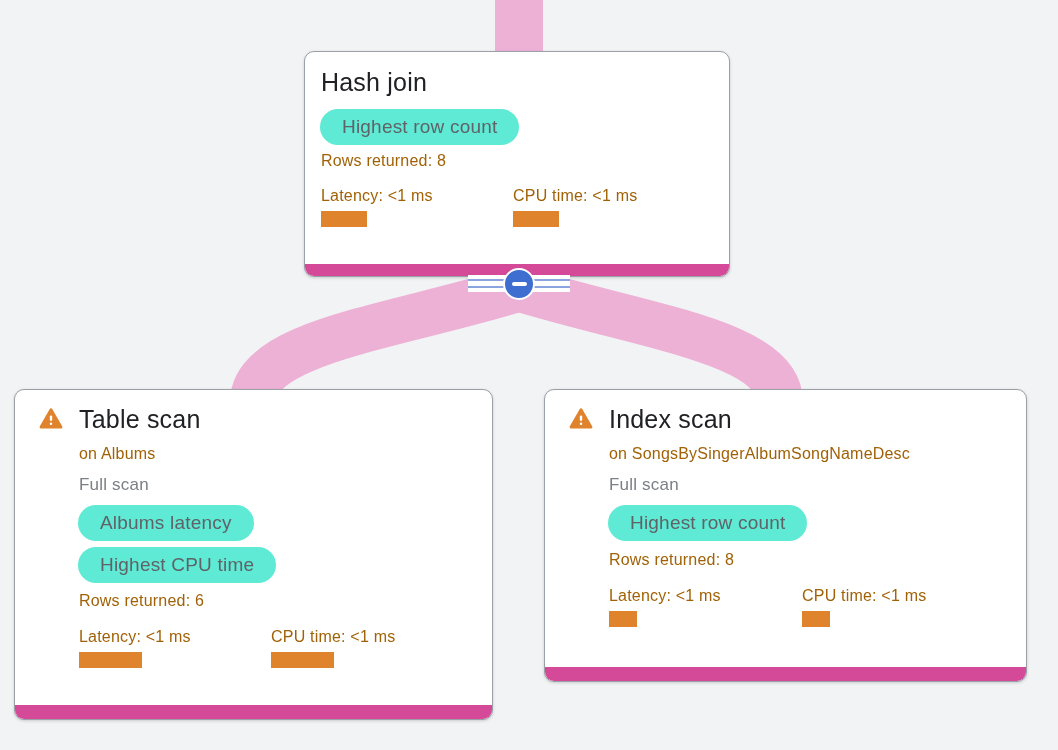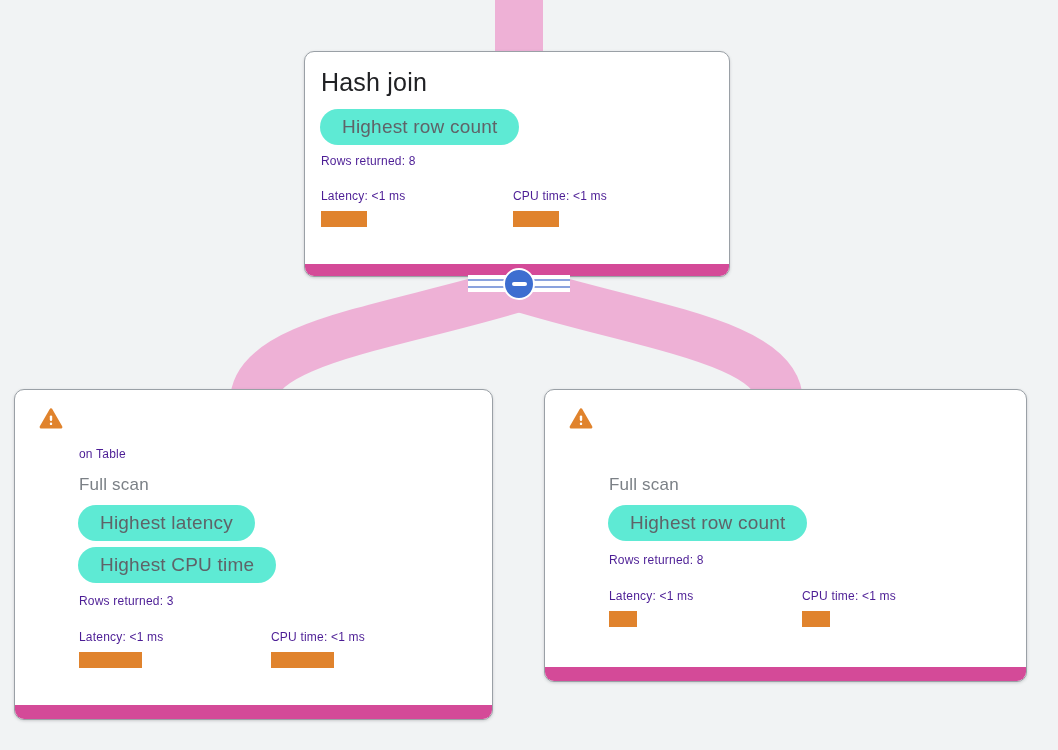--- a/index.html
+++ b/index.html
@@ -42,22 +42,22 @@
   .card *{position:absolute;box-sizing:border-box;}
 
   .card-title{
     font-size:25px;line-height:32px;
     font-weight:500;
     color:#202124;
     letter-spacing:.2px;
     white-space:nowrap;
   }
   .sub,.rows-line,.metric-label{
-    font-size:12px;line-height:24px;
-    color:#4c1d95;letter-spacing:.2px;white-space:nowrap;
+    font-size:16px;line-height:24px;
+    color:#a16207;letter-spacing:.2px;white-space:nowrap;
   }
   .scan-type{
     font-size:17px;line-height:24px;
     color:#7b8086;letter-spacing:.2px;white-space:nowrap;
   }
   .pill{
     display:inline-flex;align-items:center;
     height:36px;border-radius:18px;
     background:#5eead4;color:#5f6368;
     font-size:19px;letter-spacing:.2px;
@@ -165,48 +165,51 @@
   </button>
 
   <div class="card card-table">
     <span class="warn">
       <svg viewBox="0 0 24 24">
         <path d="M12 3 L21.8 20 H2.2 Z" fill="#e0832d" stroke="#e0832d" stroke-width="3.2" stroke-linejoin="round"></path>
         <rect x="10.8" y="8.4" width="2.4" height="5.6" rx="1.2" fill="#ffffff"></rect>
         <rect x="10.8" y="15.6" width="2.4" height="2.5" rx="1.2" fill="#ffffff"></rect>
       </svg>
     </span>
-    <div class="sub">on Table</div>
+    <div class="card-title">Table scan</div>
+    <div class="sub">on Albums</div>
     <div class="scan-type">Full scan</div>
     <div class="pill pill-row-1">
-      <span style="position:relative">Highest latency</span>
+      <span style="position:relative">Albums latency</span>
     </div>
     <div class="pill pill-row-2">
       <span style="position:relative">Highest CPU time</span>
     </div>
-    <div class="rows-line">Rows returned: 3</div>
+    <div class="rows-line">Rows returned: 6</div>
     <div class="metric metric-1">
       <div class="metric-label">Latency: &lt;1 ms</div>
       <div class="bar" style="width: 63px;"></div>
     </div>
     <div class="metric metric-2">
       <div class="metric-label">CPU time: &lt;1 ms</div>
       <div class="bar" style="width: 63px;"></div>
     </div>
     <div class="accent"></div>
   </div>
 
   <div class="card card-index">
     <span class="warn">
       <svg viewBox="0 0 24 24">
         <path d="M12 3 L21.8 20 H2.2 Z" fill="#e0832d" stroke="#e0832d" stroke-width="3.2" stroke-linejoin="round"></path>
         <rect x="10.8" y="8.4" width="2.4" height="5.6" rx="1.2" fill="#ffffff"></rect>
         <rect x="10.8" y="15.6" width="2.4" height="2.5" rx="1.2" fill="#ffffff"></rect>
       </svg>
     </span>
+    <div class="card-title">Index scan</div>
+    <div class="sub">on SongsBySingerAlbumSongNameDesc</div>
     <div class="scan-type">Full scan</div>
     <div class="pill pill-row-1">
       <span style="position:relative">Highest row count</span>
     </div>
     <div class="rows-line">Rows returned: 8</div>
     <div class="metric metric-1">
       <div class="metric-label">Latency: &lt;1 ms</div>
       <div class="bar" style="width: 28px;"></div>
     </div>
     <div class="metric metric-2">

